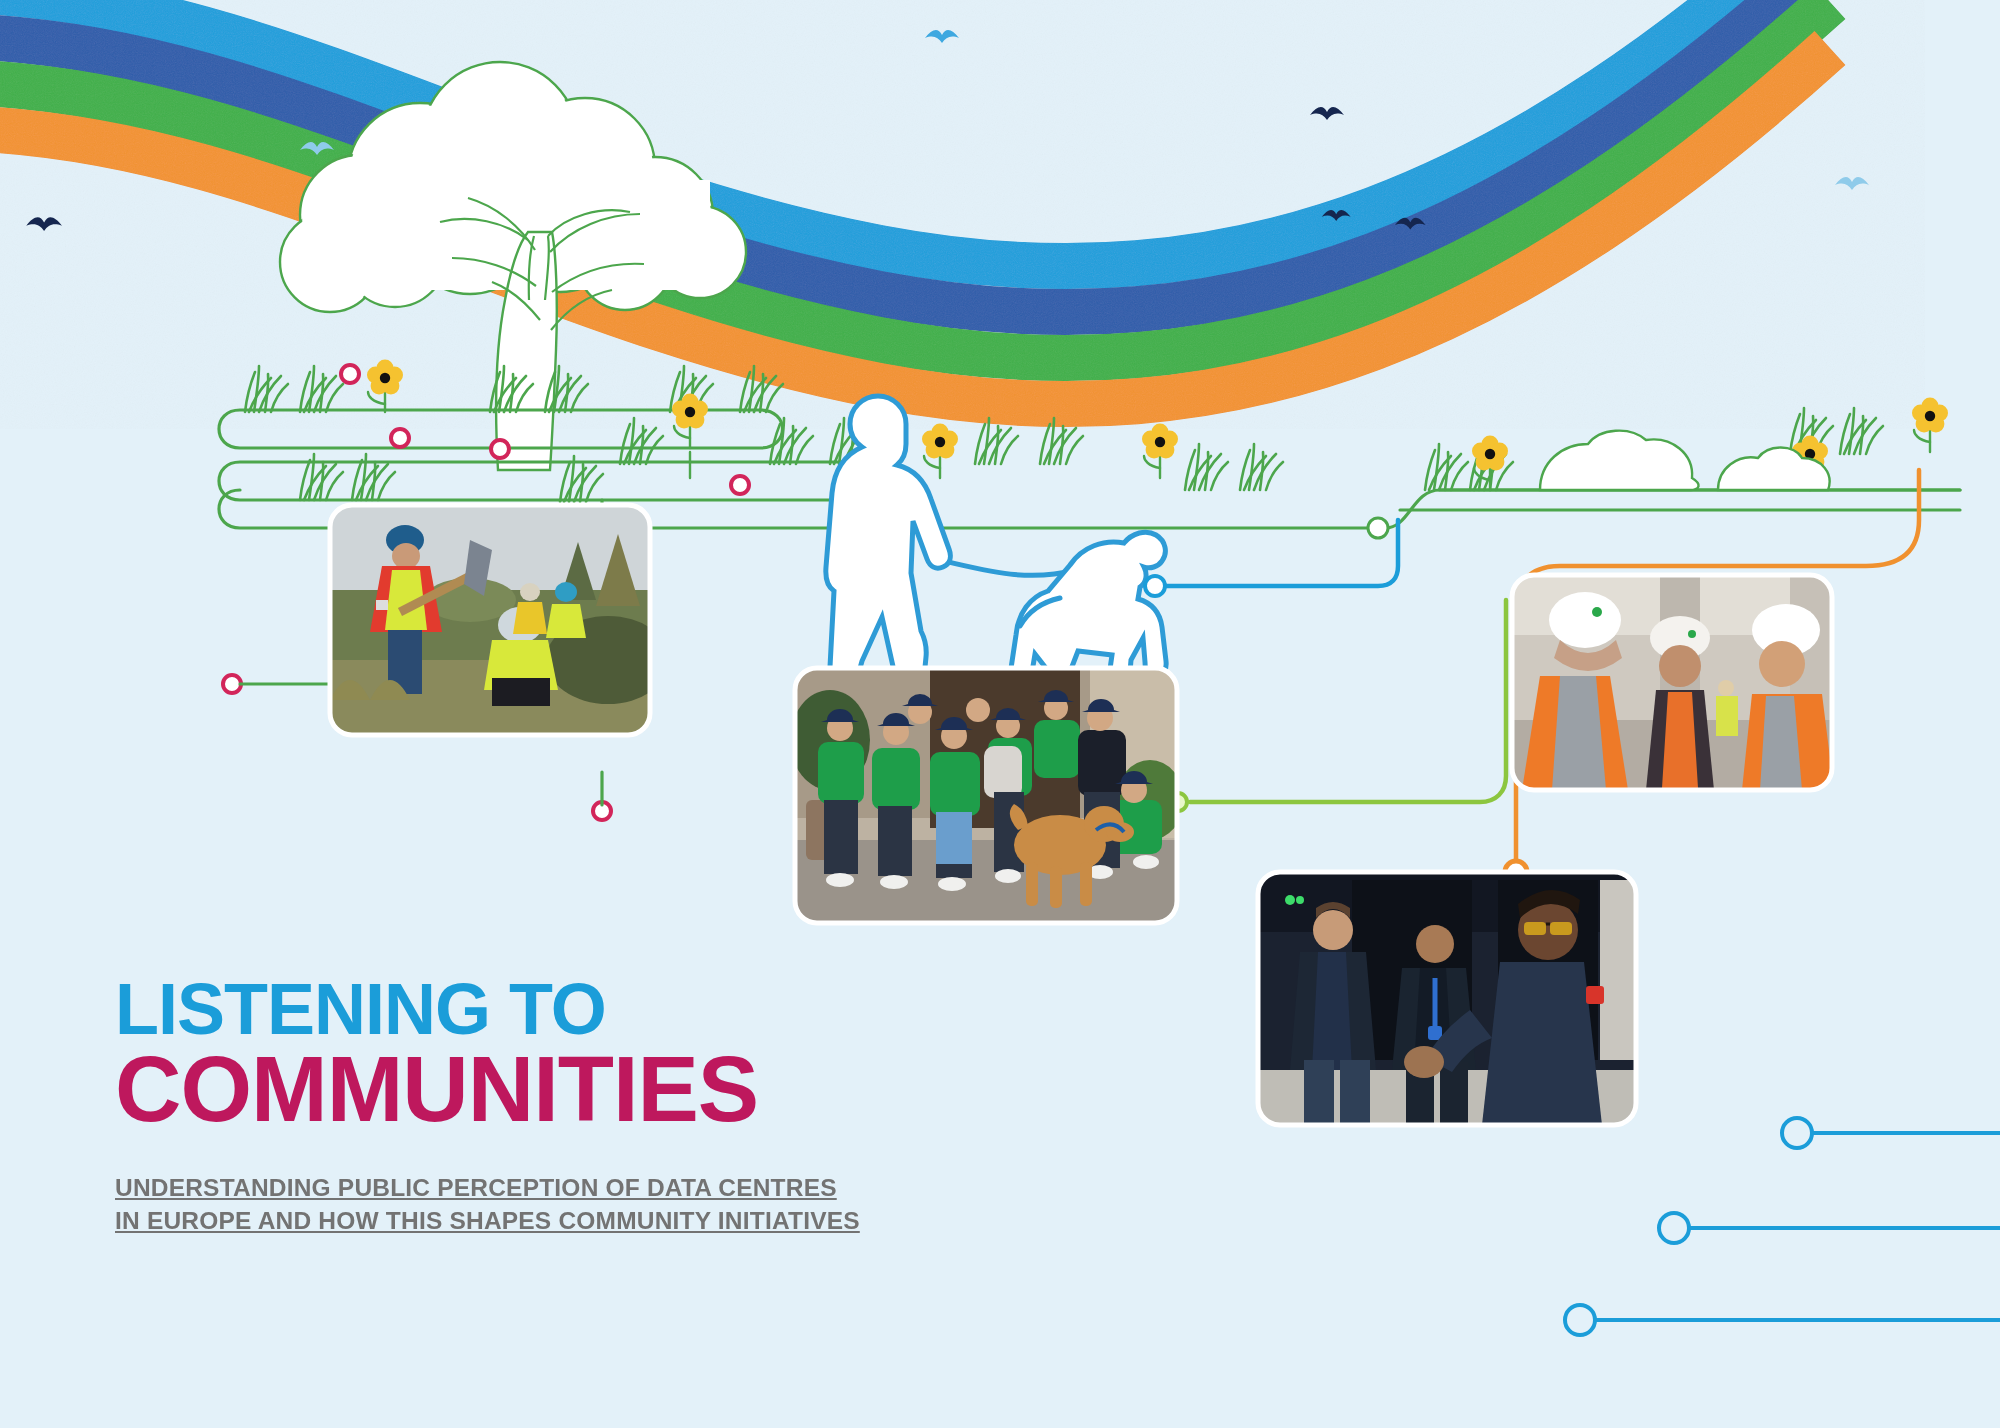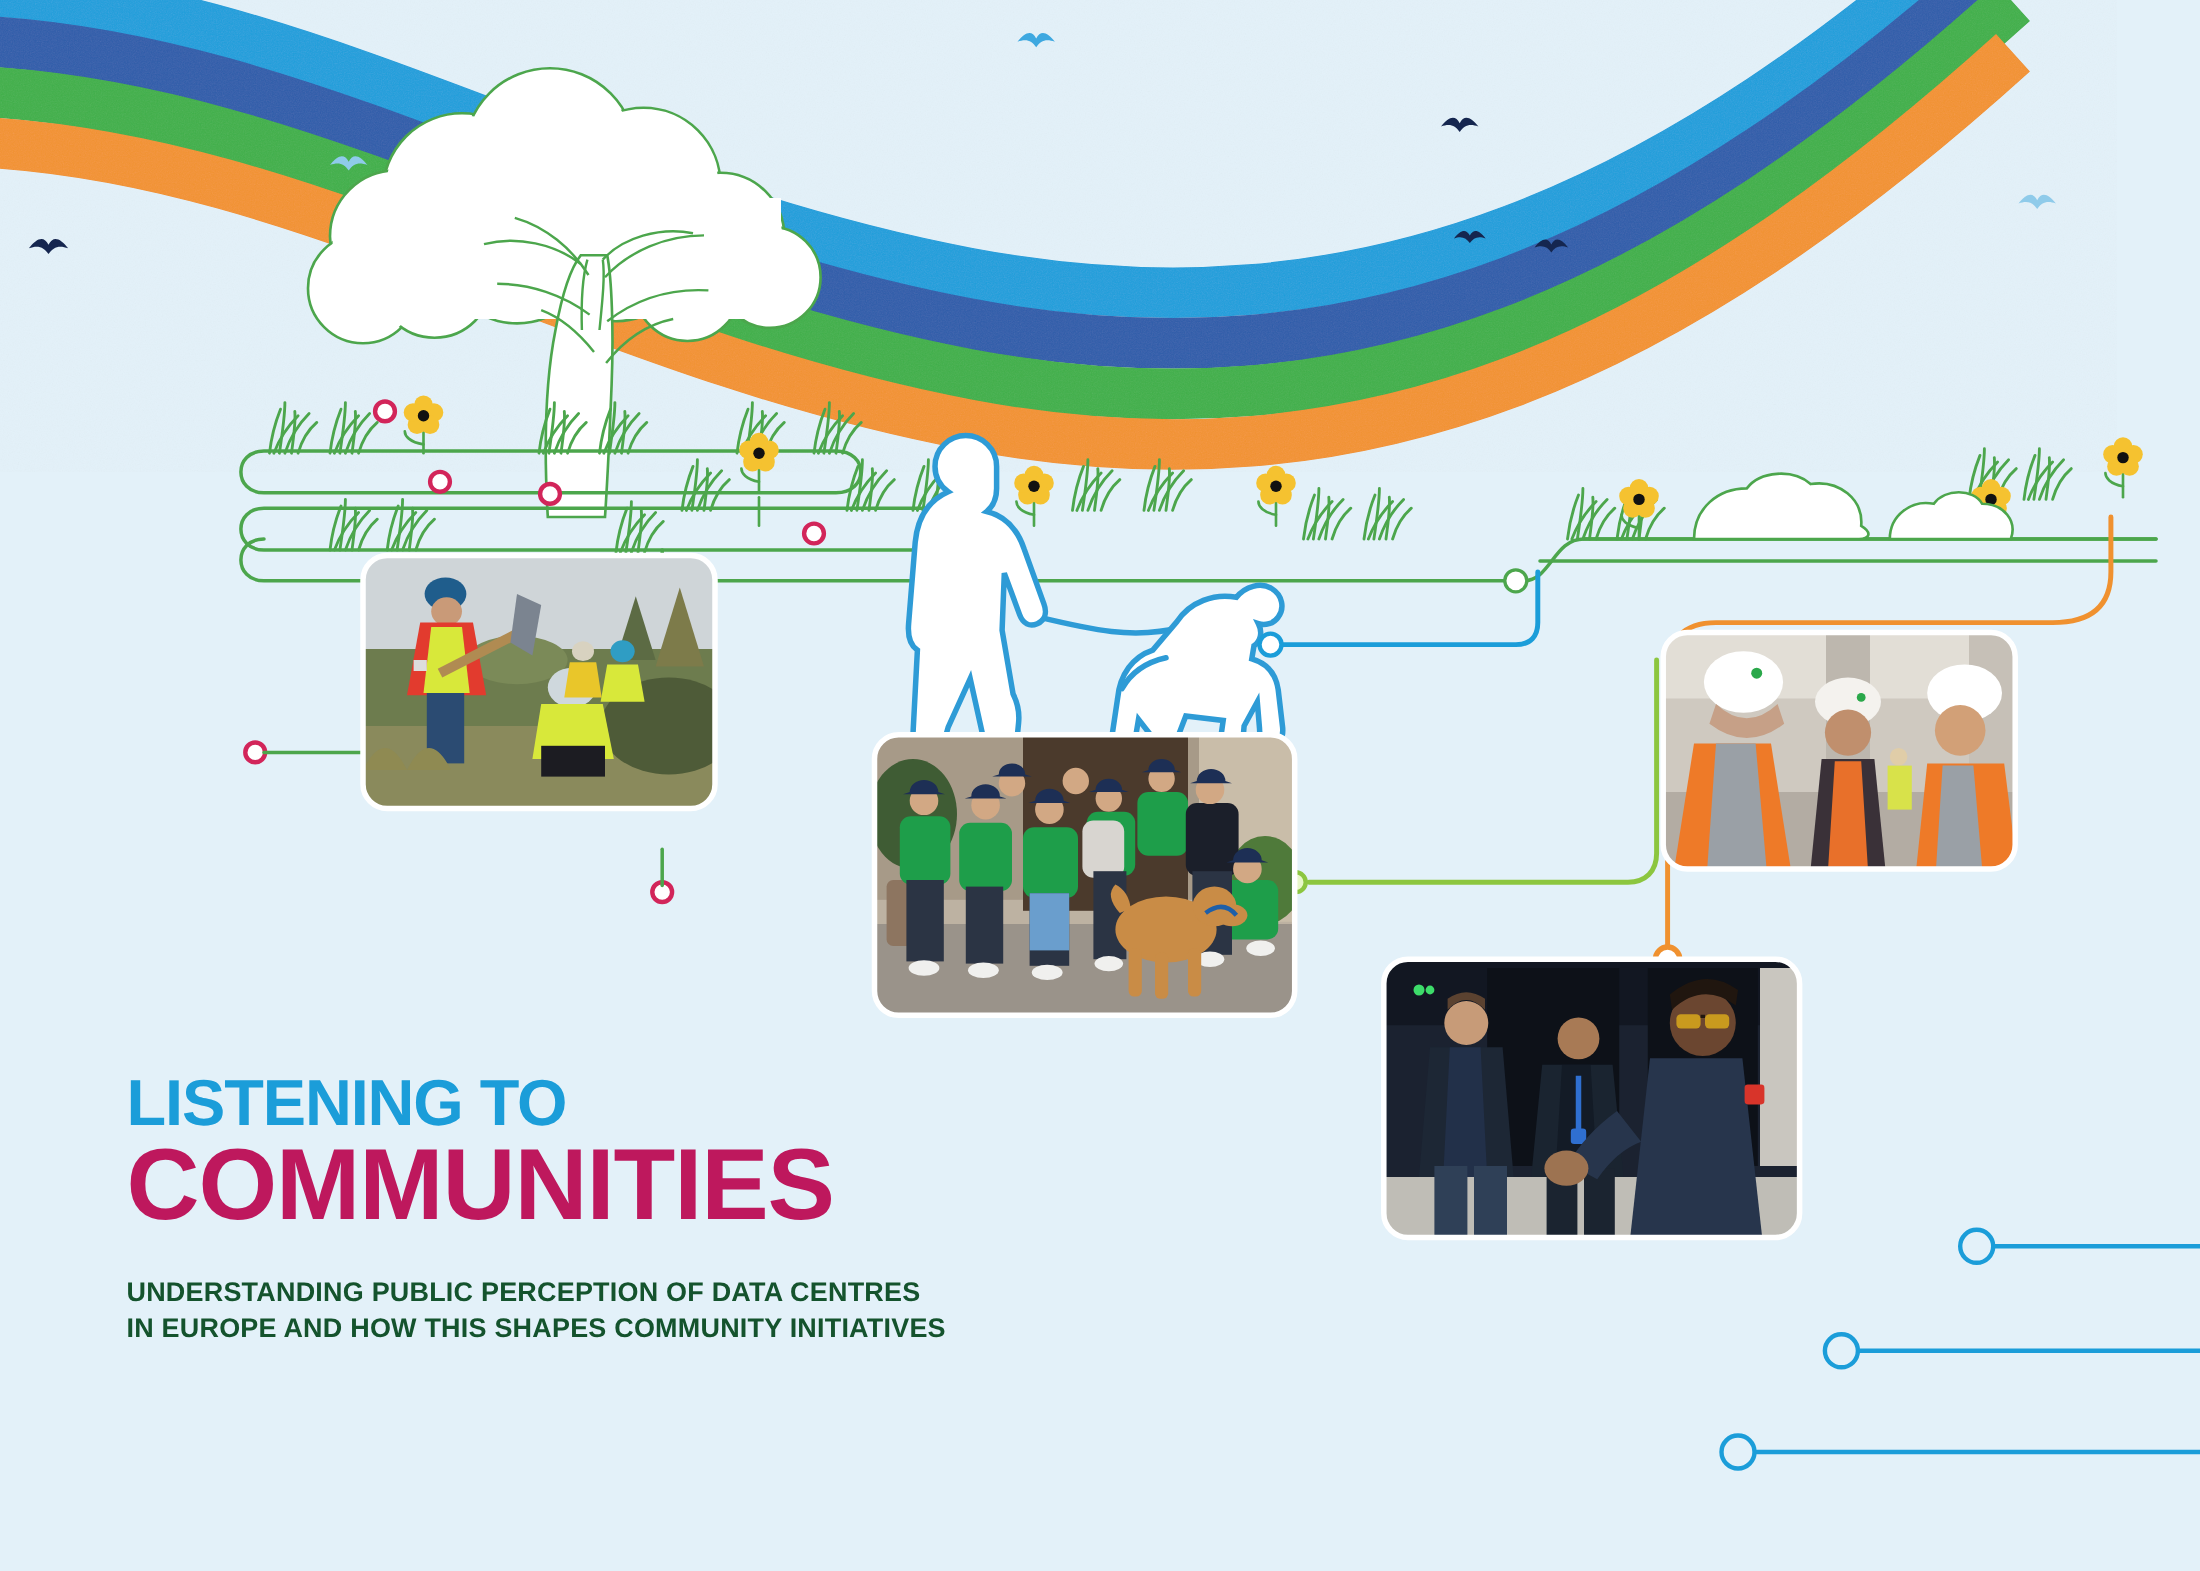--- a/index.html
+++ b/index.html
@@ -9,34 +9,35 @@
     background:#e3f1f9;
     font-family:"Liberation Sans", sans-serif;
     overflow:hidden;
     position:relative;
   }
   #cover{position:absolute;inset:0;width:2000px;height:1428px;}
 
   
   .title-block{position:absolute;left:115px;top:975px;width:900px;}
   .title-line1{
-    font-size:59px;line-height:0.96;font-weight:700;
+    font-size:72px;line-height:0.96;font-weight:700;
     color:#1B9DD9;letter-spacing:-1px;margin:0;
     font-family:"Liberation Sans", sans-serif;
   }
   .title-line2{
     font-size:92px;line-height:0.98;font-weight:700;
     color:#be185d;letter-spacing:-1px;margin:0;
     font-family:"Liberation Sans", sans-serif;
   }
   .subtitle{
     margin-top:38px;
     font-size:24.5px;line-height:1.33;font-weight:700;
-    color:#14532d;letter-spacing:0.2px;
+    color:#737373;letter-spacing:0.2px;
     font-family:"Liberation Sans", sans-serif;
+    text-decoration:underline;
   }
   .subtitle div{white-space:nowrap;}
 </style>
 </head>
 <body>
 
 <svg id="cover" viewBox="0 0 2000 1428" width="2000" height="1428" xmlns="http://www.w3.org/2000/svg">
 
   <defs>
 

